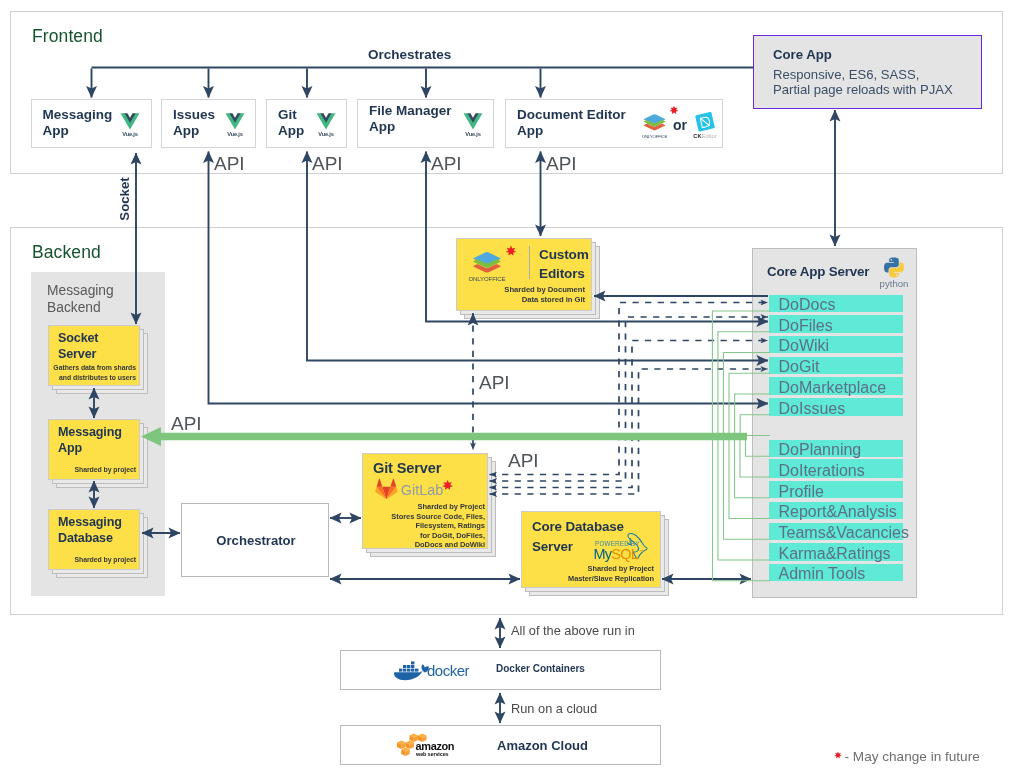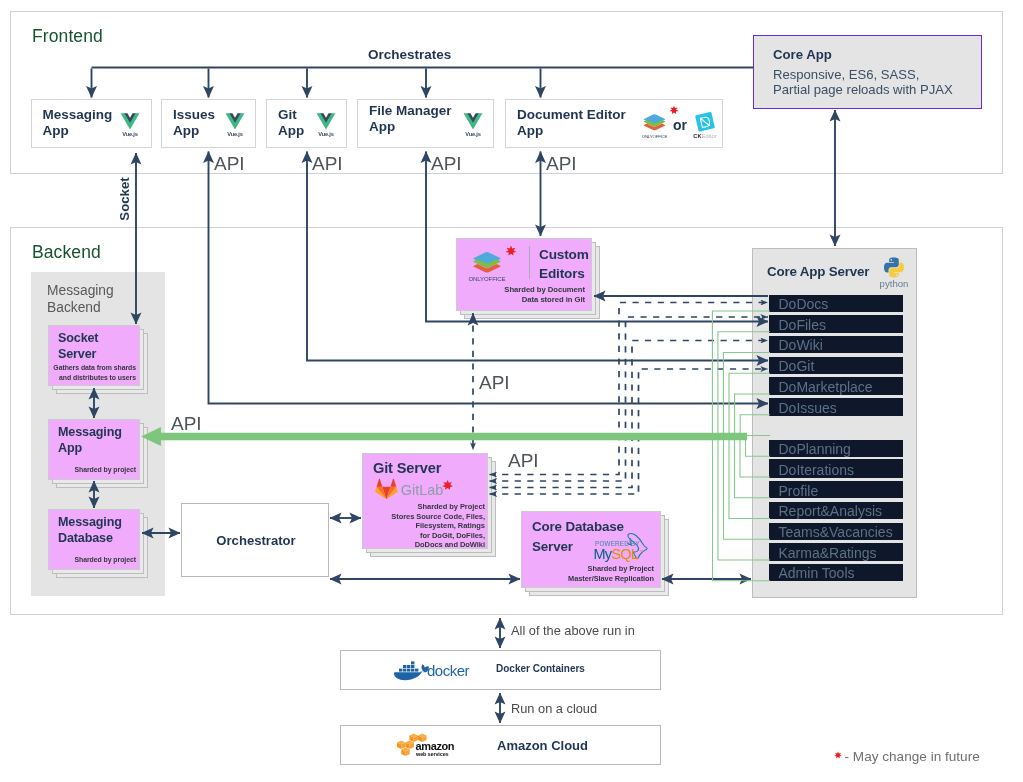--- a/index.html
+++ b/index.html
@@ -21,29 +21,29 @@
   
   .greybox{background:#e4e4e4;border:1px solid #6d28d9;}
   .greybox .hd{color:#1f3551;font-weight:bold;font-size:13.2px;}
   .greybox .bd{color:#3a4e66;font-size:13.1px;line-height:15.4px;}
 
   
   .cacheband{background:#f1f1f1;}
   .cacheband span{color:#4a4a4a;font-size:13.8px;}
 
   
-  .card{background:#f0abfc;border:1px solid #c9cbce;}
+  .card{background:#fde047;border:1px solid #c9cbce;}
   .cardsh{background:#e9e9e9;border:1px solid #bdbdbd;}
   .card .ttl{color:#1f3551;font-weight:bold;font-size:12.6px;line-height:16.4px;letter-spacing:-0.15px;}
   .card .sub{color:#33383d;font-weight:bold;font-size:6.9px;line-height:9.6px;text-align:right;letter-spacing:-0.05px;}
 
   
   .cas{background:#e4e4e4;border:1px solid #bdbdbd;}
   .cas .hd{color:#1f3551;font-weight:bold;font-size:13.4px;letter-spacing:-0.2px;}
-  .casrow{background:#0f172a;color:#5d7089;font-size:14px;}
+  .casrow{background:#5eead4;color:#5d7089;font-size:16px;}
 
   
   .plain{background:#fff;border:1px solid #b9b9b9;}
   .plain .ttl{color:#1f3551;font-weight:bold;font-size:13.1px;}
 
   
   .lab-api{color:#4f5459;font-size:19px;line-height:19px;}
   .lab-grey{color:#4a4a4a;font-size:12.8px;}
   .lab-socket{color:#1f3551;font-weight:bold;font-size:13.2px;}
   .footnote{color:#6f6f6f;font-size:13.6px;}

